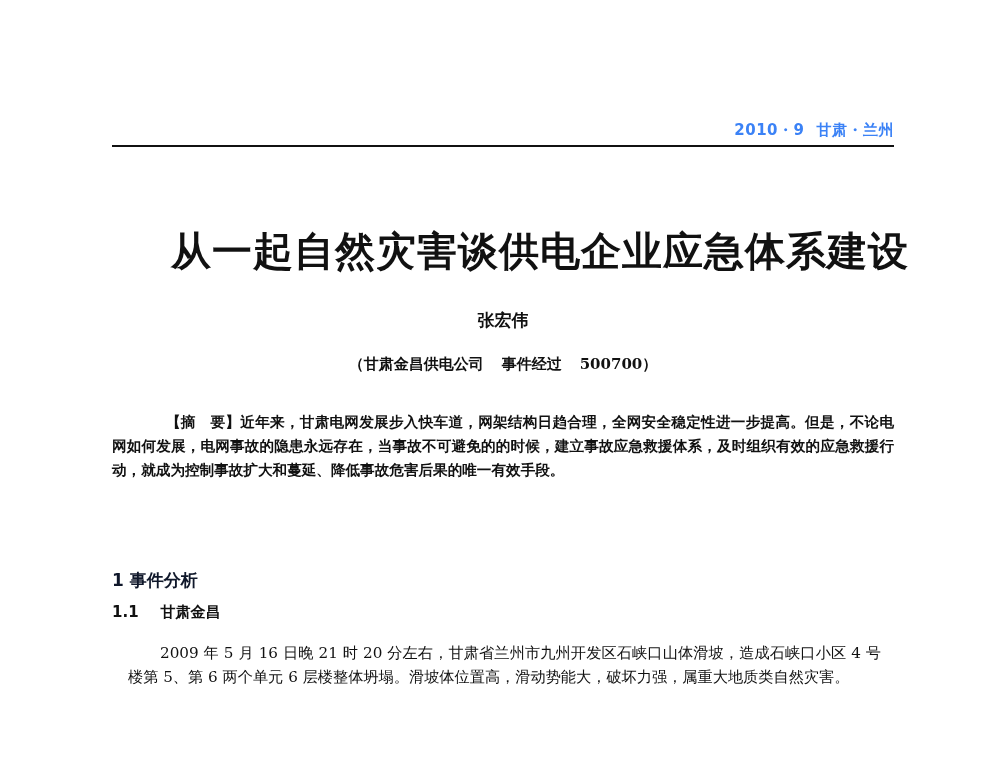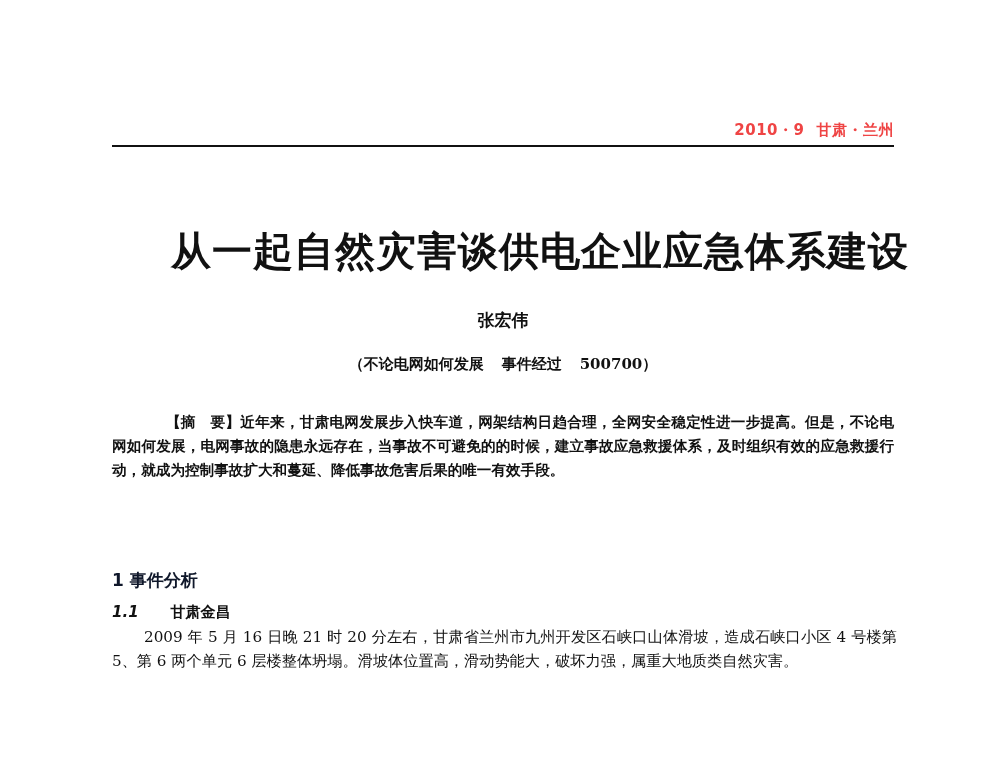--- a/index.html
+++ b/index.html
@@ -1,47 +1,47 @@
 <!DOCTYPE html>
 <html><head>
 <meta charset="utf-8">
 <style>
   html, body { margin: 0; padding: 0; background: #ffffff; }
   body { width: 1000px; height: 760px; position: relative; overflow: hidden; color: #111; font-family: "DejaVu Serif", "Liberation Serif", serif; }
-  .header-right { position: absolute; top: 121px; right: 106px; font-family: "DejaVu Sans", "Liberation Sans", sans-serif; font-weight: bold; font-size: 15px; letter-spacing: 0.5px; color: #ef4444; }
+  .header-right { position: absolute; top: 121px; right: 106px; font-family: "DejaVu Sans", "Liberation Sans", sans-serif; font-weight: bold; font-size: 15px; letter-spacing: 0.5px; color: #3b82f6; }
   .header-right .sep { margin: 0 6px; }
   .header-rule { position: absolute; top: 145px; left: 112px; width: 782px; height: 2px; background: #111; }
   .title { position: absolute; top: 224px; left: 0; width: 1000px; text-align: center; font-family: "DejaVu Serif", "Liberation Serif", serif; font-weight: bold; font-size: 40px; letter-spacing: 1px; color: #111; }
   .author { position: absolute; top: 309px; left: 0; width: 1006px; text-align: center; font-family: "DejaVu Sans", "Liberation Sans", sans-serif; font-weight: bold; font-size: 17px; color: #111; }
   .affil { position: absolute; top: 355px; left: 0; width: 1006px; text-align: center; font-size: 15px; font-weight: bold; color: #111; }
   .affil .gap { display: inline-block; width: 18px; }
   .abstract { position: absolute; top: 410px; left: 112px; width: 782px; font-size: 14.6px; line-height: 24px; font-weight: bold; text-align: justify; color: #111; }
   .abstract p { margin: 0; text-indent: 30px; }
   .abstract .label { font-family: "DejaVu Sans", "Liberation Sans", sans-serif; margin-left: 24px; }
   .keywords { margin-top: 4px !important; }
   .sec1 { position: absolute; top: 569px; left: 112px; font-family: "DejaVu Sans", "Liberation Sans", sans-serif; font-weight: bold; font-size: 17px; color: #0f172a; }
   .sec11 { position: absolute; top: 603px; left: 112px; font-family: "DejaVu Sans", "Liberation Sans", sans-serif; font-weight: bold; font-size: 15px; color: #111; }
-  .sec11 .num { margin-right: 32px; font-style: italic; }
+  .sec11 .num { margin-right: 22px; }
   .body-text { position: absolute; top: 625px; left: 112px; width: 785px; font-family: "DejaVu Serif", "Liberation Serif", serif; font-size: 15.2px; line-height: 24px; text-align: justify; color: #111; }
-  .body-text p { margin: 0; text-indent: 32px; }
+  .body-text p { margin: 16px; text-indent: 32px; }
 </style>
 </head>
 <body>
 
 <div class="header-right">
   <span>2010・9</span><span class="sep"></span><span>甘肃・兰州</span>
 </div>
 <div class="header-rule"></div>
 
 <h1 class="title" style="margin:0;padding-left:40px;">从一起自然灾害谈供电企业应急体系建设</h1>
 
 <div class="author">张宏伟</div>
 
 <div class="affil">
-  <span>（</span><span>不论电网如何发展</span><span class="gap"></span><span>事件经过</span><span class="gap"></span><span>500700</span><span>）</span>
+  <span>（</span><span>甘肃金昌供电公司</span><span class="gap"></span><span>事件经过</span><span class="gap"></span><span>500700</span><span>）</span>
 </div>
 
 <div class="abstract">
   <p><span class="label">【摘　要】</span><span>近年来，甘肃电网发展步入快车道，网架结构日趋合理，全网安全稳定性进一步提高。但是，不论电网如何发展，电网事故的隐患永远存在，当事故不可避免的的时候，建立事故应急救援体系，及时组织有效的应急救援行动，就成为控制事故扩大和蔓延、降低事故危害后果的唯一有效手段。</span></p>
 </div>
 
 <h2 class="sec1" style="margin:0;">1  事件分析</h2>
 
 <h3 class="sec11" style="margin:0;">
   <span class="num">1.1</span><span>甘肃金昌</span>

